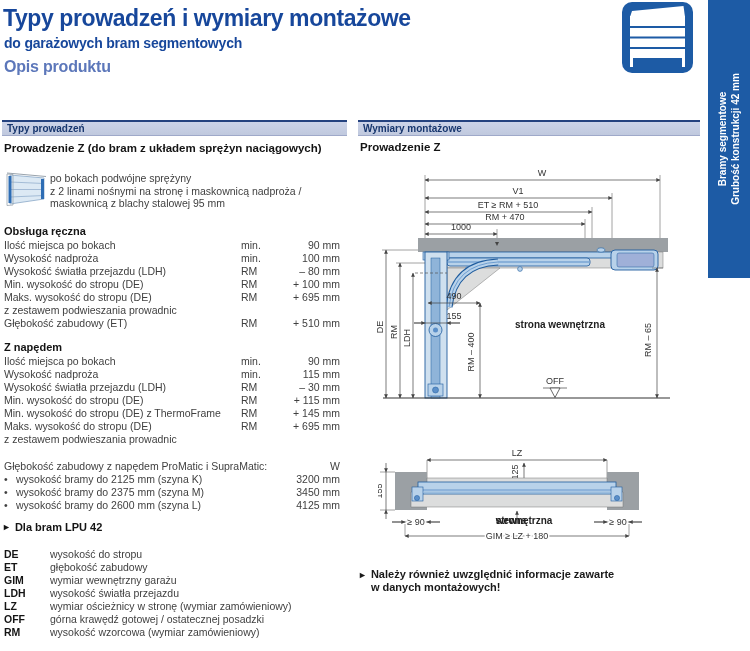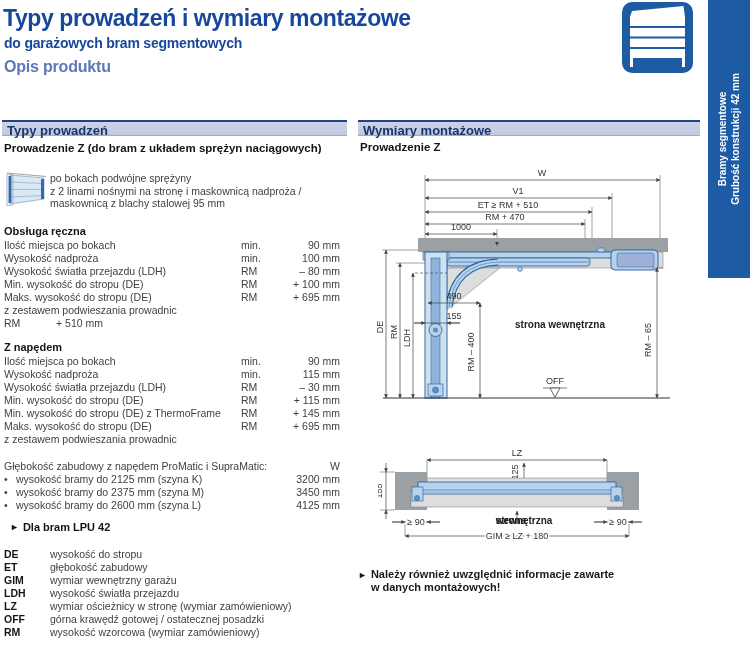--- a/index.html
+++ b/index.html
@@ -16,21 +16,21 @@
   .vbar { position:absolute; left:708px; top:0; width:42px; height:278px; background:#1d5ba5; }
   .vbar-text { position:absolute; left:-118px; top:118px; width:278px; height:42px; transform:rotate(-90deg); display:flex; flex-direction:column; justify-content:center; align-items:center; color:#fff; font-size:10px; font-weight:bold; line-height:13px; white-space:nowrap; }
 
   
   .door-icon { position:absolute; left:622px; top:2px; }
 
   
   .col-left  { position:absolute; left:2px;  top:120px; width:345px; }
   .col-right { position:absolute; left:358px; top:120px; width:342px; height:531px; }
 
-  .secbar { height:16px; border-top:2px solid #24427f; border-bottom:1px solid #9fa9c9; background:linear-gradient(to bottom,#ccd3e8,#c0c9de); color:#17366e; font-size:13px; font-weight:bold; padding:1px 0 0 5px; }
+  .secbar { height:16px; border-top:2px solid #24427f; border-bottom:1px solid #9fa9c9; background:linear-gradient(to bottom,#ccd3e8,#c0c9de); color:#17366e; font-size:10px; font-weight:bold; padding:1px 0 0 5px; }
 
   .lead { margin:6px 0 0 2px; font-size:11.5px; font-weight:bold; color:#141414; }
 
   .spring-block { display:flex; margin:16px 0 0 2px; }
   .spring-img { width:46px; flex:0 0 46px; }
   .spring-text { font-size:10.5px; line-height:12.5px; color:#3f3f3f; padding-top:2px; }
 
   .h2 { margin:13px 0 2px 2px; font-size:11px; font-weight:bold; color:#141414; }
 
   .tbl { margin-left:2px; width:336px; }
@@ -41,21 +41,21 @@
   .tnote { font-size:10.5px; line-height:13px; }
 
   .depth { margin:14px 0 0 2px; width:336px; font-size:10.5px; line-height:13px; }
   .drow { display:flex; }
   .dh { flex:1; }
   .dw { width:56px; text-align:right; }
   .dbullet { width:12px; text-align:left; }
   .dl { flex:1; }
   .dv { width:56px; text-align:right; }
 
-  .lpu { margin:9px 0 0 8px; font-size:11px; font-weight:bold; color:#141414; }
+  .lpu { margin:9px 0 0 0; font-size:11px; font-weight:bold; color:#141414; }
   .arrow-glyph { font-size:9px; vertical-align:1px; margin-right:4px; }
 
   .legend { margin:15px 0 0 2px; font-size:10.5px; line-height:13px; }
   .lrow { display:flex; }
   .la { width:46px; font-weight:bold; color:#141414; }
   .ld { flex:1; }
 
   .rlead { margin:5px 0 0 2px; font-size:11.5px; font-weight:bold; color:#141414; }
   .drawing1 { position:absolute; left:10px; top:42px; }
   .drawing2 { position:absolute; left:20px; top:325px; }
@@ -146,20 +146,21 @@
           <span class="tq">RM</span>
           <span class="tv">+ 100 mm</span>
         </div>
       <div class="trow">
           <span class="tl">Maks. wysokość do stropu (DE)</span>
           <span class="tq">RM</span>
           <span class="tv">+ 695 mm</span>
         </div>
       <div class="tnote">z zestawem podwieszania prowadnic</div>
       <div class="trow">
+          <span class="tl">Głębokość zabudowy (ET)</span>
           <span class="tq">RM</span>
           <span class="tv">+ 510 mm</span>
         </div>
     </div>
 
     <div class="h2" style="margin-top:11px;">Z napędem</div>
     <div class="tbl">
       <div class="trow">
           <span class="tl">Ilość miejsca po bokach</span>
           <span class="tq">min.</span>

